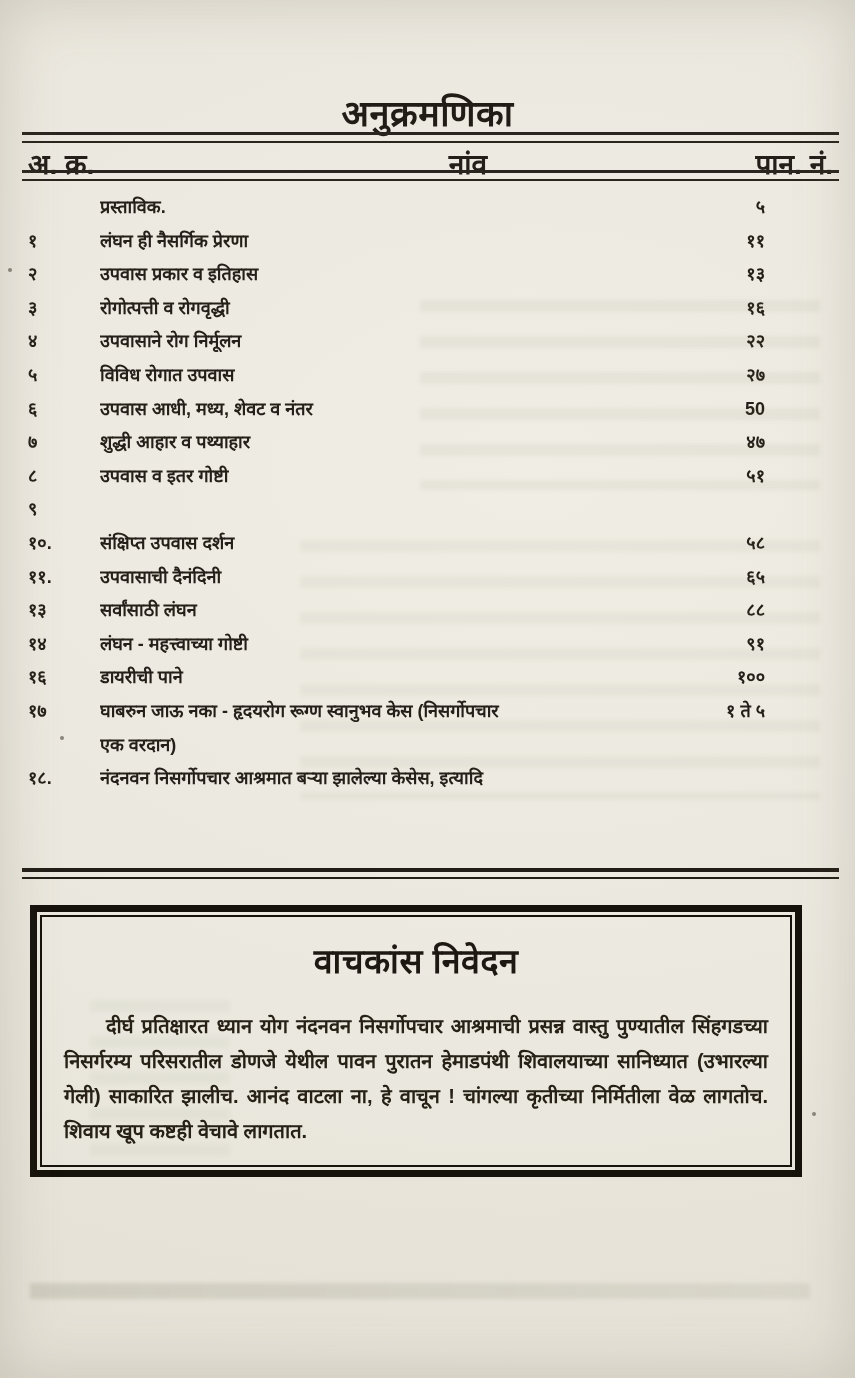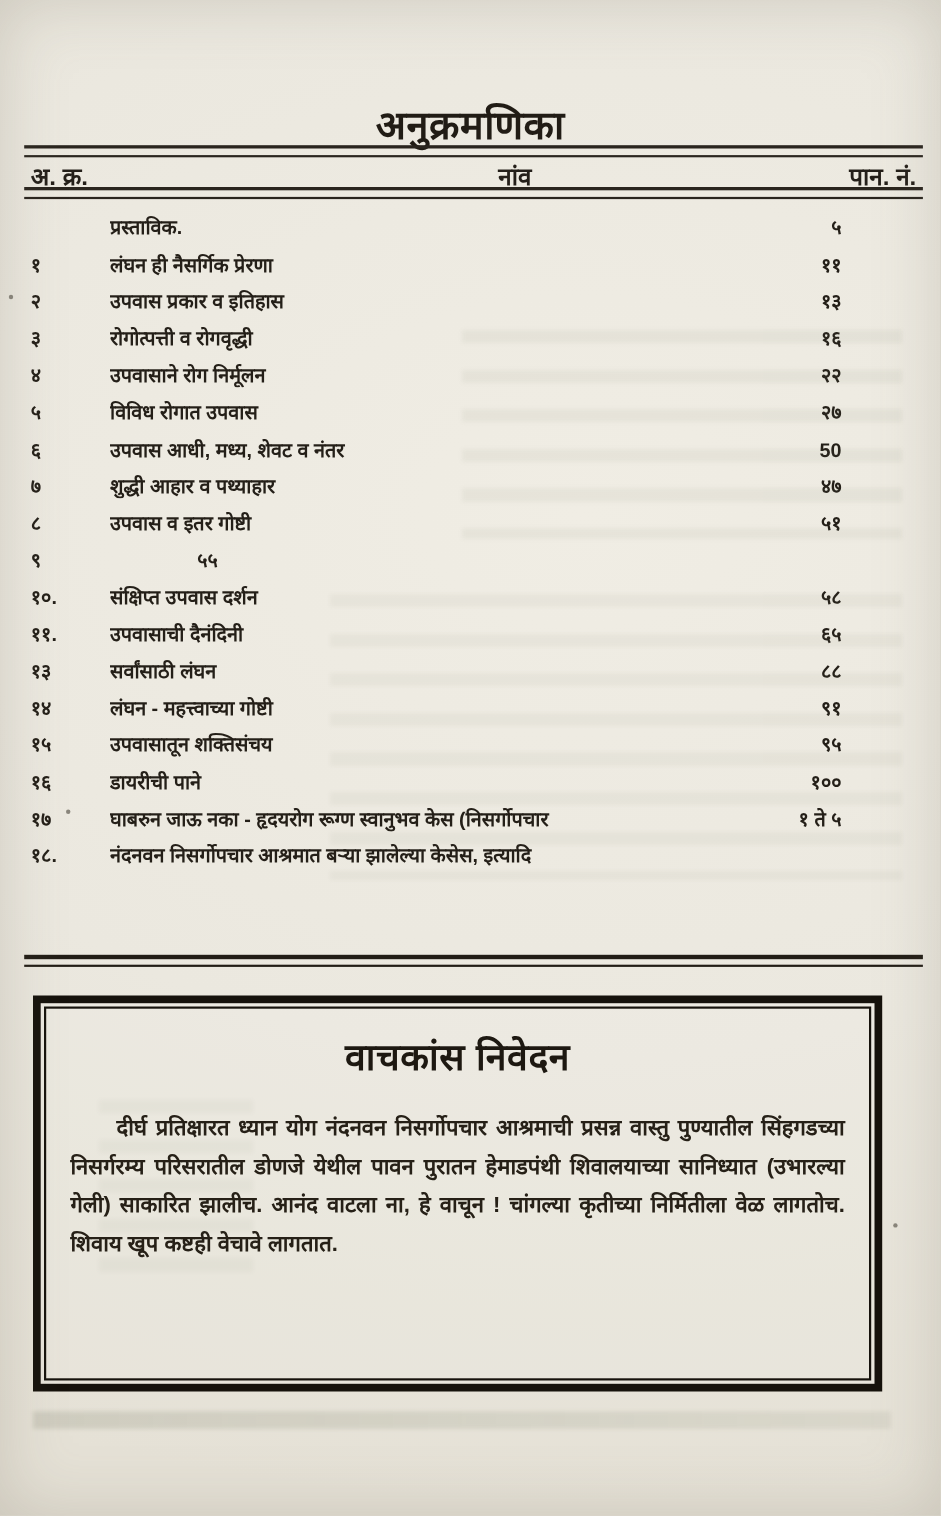--- a/index.html
+++ b/index.html
@@ -20,31 +20,31 @@
   .title{
     position:absolute;top:88px;left:0;right:0;margin:0;
     text-align:center;font-size:36px;font-weight:800;letter-spacing:.5px;
     color:#211c15;
   }
   .rule{position:absolute;left:22px;right:16px;height:6px;
     border-top:3px solid #2a251e;border-bottom:2px solid #2a251e;}
   .rule-a{top:132px;}
   .rule-b{top:170px;}
   .rule-c{top:868px;height:5px;border-top:4px solid #221d16;border-bottom:2px solid #221d16;}
-  .thead{position:absolute;top:144px;left:0;right:0;height:26px;font-size:22px;font-weight:700;}
+  .thead{position:absolute;top:144px;left:0;right:0;height:26px;font-size:28px;font-weight:700;}
   .h-serial{position:absolute;left:28px;}
   .h-name{position:absolute;left:468px;transform:translateX(-50%);}
   .h-page{position:absolute;right:22px;}
   .toc{position:absolute;top:194px;left:28px;right:18px;}
   .toc-row{display:flex;align-items:baseline;height:33.6px;font-size:18px;font-weight:600;color:#241f18;}
   .cell-serial{width:72px;flex:none;}
   .cell-name{flex:1;white-space:nowrap;overflow:hidden;}
   .cell-page{width:170px;flex:none;text-align:right;padding-right:72px;box-sizing:border-box;}
   .notice{
-    position:absolute;left:30px;top:905px;width:772px;height:360px;
+    position:absolute;left:30px;top:905px;width:772px;height:272px;
     border:7px solid #16120c;box-sizing:border-box;background:rgba(255,255,255,0.08);
   }
   .notice-inner{
     position:absolute;inset:3px;border:2px solid #16120c;
     padding:12px 22px 0 22px;box-sizing:border-box;
   }
   .notice-title{
     text-align:center;font-size:34px;font-weight:800;color:#1d1811;
     margin:8px 0 26px 0;letter-spacing:.5px;
   }
@@ -123,21 +123,20 @@
         <span class="cell-name">शुद्धी आहार व पथ्याहार</span>
         <span class="cell-page">४७</span>
       </div>
       <div class="toc-row">
         <span class="cell-serial">८</span>
         <span class="cell-name">उपवास व इतर गोष्टी</span>
         <span class="cell-page">५१</span>
       </div>
       <div class="toc-row">
         <span class="cell-serial">९</span>
-        <span class="cell-page">५५</span>
       </div>
       <div class="toc-row">
         <span class="cell-serial">१०.</span>
         <span class="cell-name">संक्षिप्त उपवास दर्शन</span>
         <span class="cell-page">५८</span>
       </div>
       <div class="toc-row">
         <span class="cell-serial">११.</span>
         <span class="cell-name">उपवासाची दैनंदिनी</span>
         <span class="cell-page">६५</span>
@@ -146,33 +145,33 @@
         <span class="cell-serial">१३</span>
         <span class="cell-name">सर्वांसाठी लंघन</span>
         <span class="cell-page">८८</span>
       </div>
       <div class="toc-row">
         <span class="cell-serial">१४</span>
         <span class="cell-name">लंघन - महत्त्वाच्या गोष्टी</span>
         <span class="cell-page">९१</span>
       </div>
       <div class="toc-row">
-        <span class="cell-serial">१५</span>
-        <span class="cell-name">उपवासातून शक्तिसंचय</span>
-        <span class="cell-page">९५</span>
-      </div>
-      <div class="toc-row">
         <span class="cell-serial">१६</span>
         <span class="cell-name">डायरीची पाने</span>
         <span class="cell-page">१००</span>
       </div>
       <div class="toc-row">
         <span class="cell-serial">१७</span>
         <span class="cell-name">घाबरुन जाऊ नका - हृदयरोग रूग्ण स्वानुभव केस (निसर्गोपचार</span>
         <span class="cell-page">१ ते ५</span>
+      </div>
+      <div class="toc-row">
+        <span class="cell-serial"></span>
+        <span class="cell-name">एक वरदान)</span>
+        <span class="cell-page"></span>
       </div>
       <div class="toc-row">
         <span class="cell-serial">१८.</span>
         <span class="cell-name">नंदनवन निसर्गोपचार आश्रमात बऱ्या झालेल्या केसेस, इत्यादि</span>
         <span class="cell-page"></span>
       </div>
     </div>
 
   <div class="rule rule-c"></div>
 

